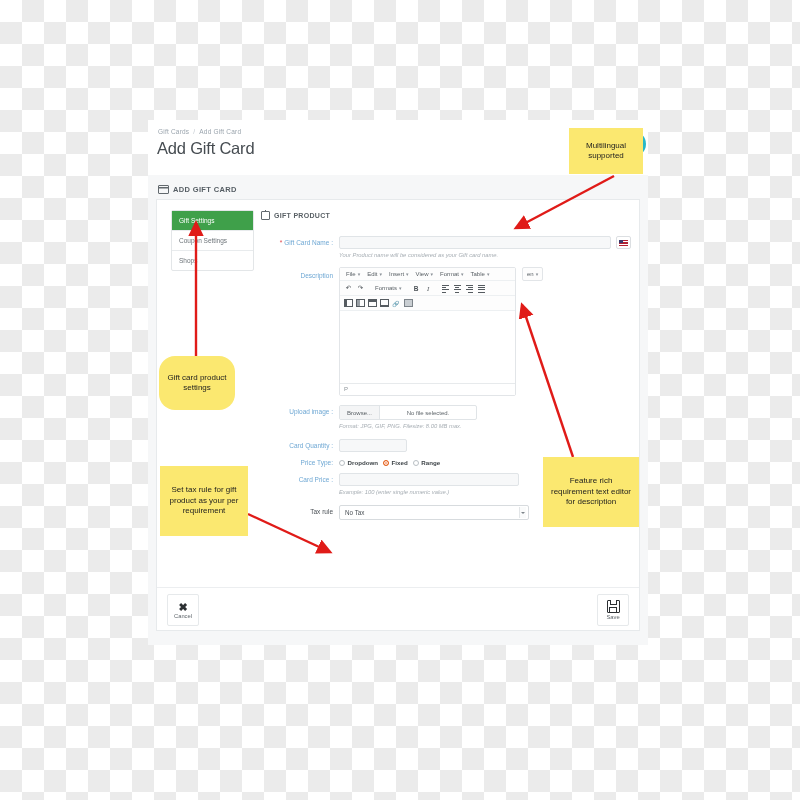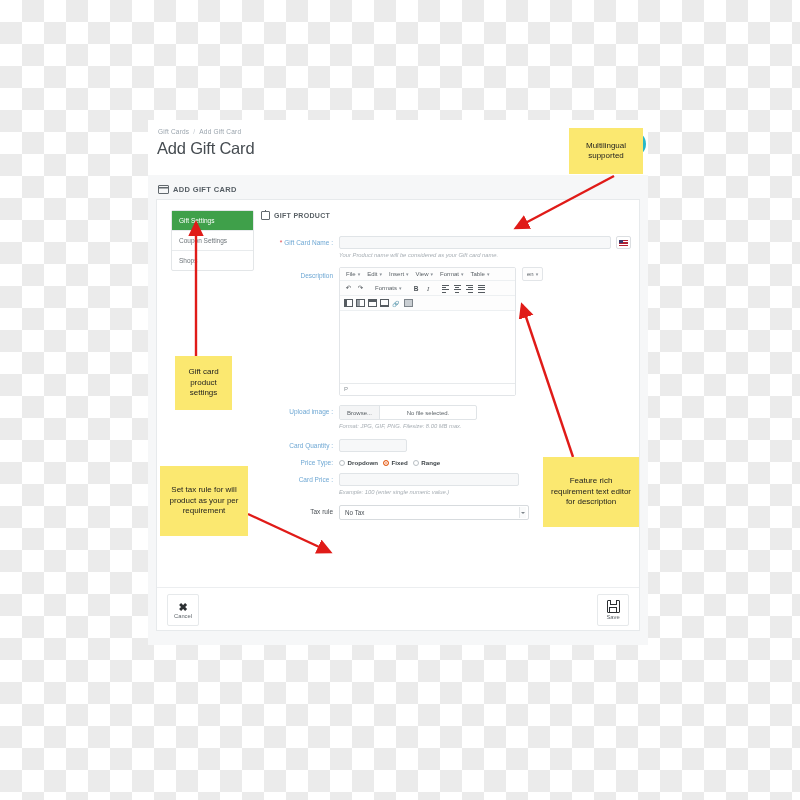--- a/index.html
+++ b/index.html
@@ -240,21 +240,21 @@
   #help-label{font-size:6px;color:#7f868c;margin-top:2px;}
 
   
   .note{
     position:absolute;background:#fbe870;color:#1d1d1d;
     font-size:8px;line-height:10.5px;text-align:center;
     display:flex;align-items:center;justify-content:center;
     padding:11px 5px;box-sizing:border-box;z-index:40;
   }
   #note-multilingual{left:569px;top:128px;width:74px;height:46px;}
-  #note-settings{left:175px;top:356px;width:57px;height:54px;}
+  #note-settings{left:159px;top:356px;width:76px;height:54px;border-radius:16px;}
   #note-tax{left:160px;top:466px;width:88px;height:70px;}
   #note-editor{left:543px;top:457px;width:96px;height:70px;}
 
   #arrows{position:absolute;left:0;top:0;width:800px;height:800px;z-index:35;pointer-events:none;}
 </style>
 </head>
 <body>
 
 <div id="app-page">
 
@@ -484,14 +484,14 @@
     </marker>
   </defs>
   <line x1="614" y1="176" x2="516" y2="228" stroke="#e01b18" stroke-width="2.4" marker-end="url(#ah)"></line>
   <line x1="196" y1="356" x2="196" y2="223" stroke="#e01b18" stroke-width="2.4" marker-end="url(#ah)"></line>
   <line x1="248" y1="514" x2="330" y2="552" stroke="#e01b18" stroke-width="2.4" marker-end="url(#ah)"></line>
   <line x1="573" y1="457" x2="522" y2="305" stroke="#e01b18" stroke-width="2.4" marker-end="url(#ah)"></line>
 </svg>
 
 <div class="note" id="note-multilingual">Multilingual supported</div>
 <div class="note" id="note-settings">Gift card product settings</div>
-<div class="note" id="note-tax">Set tax rule for will product as your per requirement</div>
+<div class="note" id="note-tax">Set tax rule for gift product as your per requirement</div>
 <div class="note" id="note-editor">Feature rich requirement text editor for description</div>
 
 </body></html>

